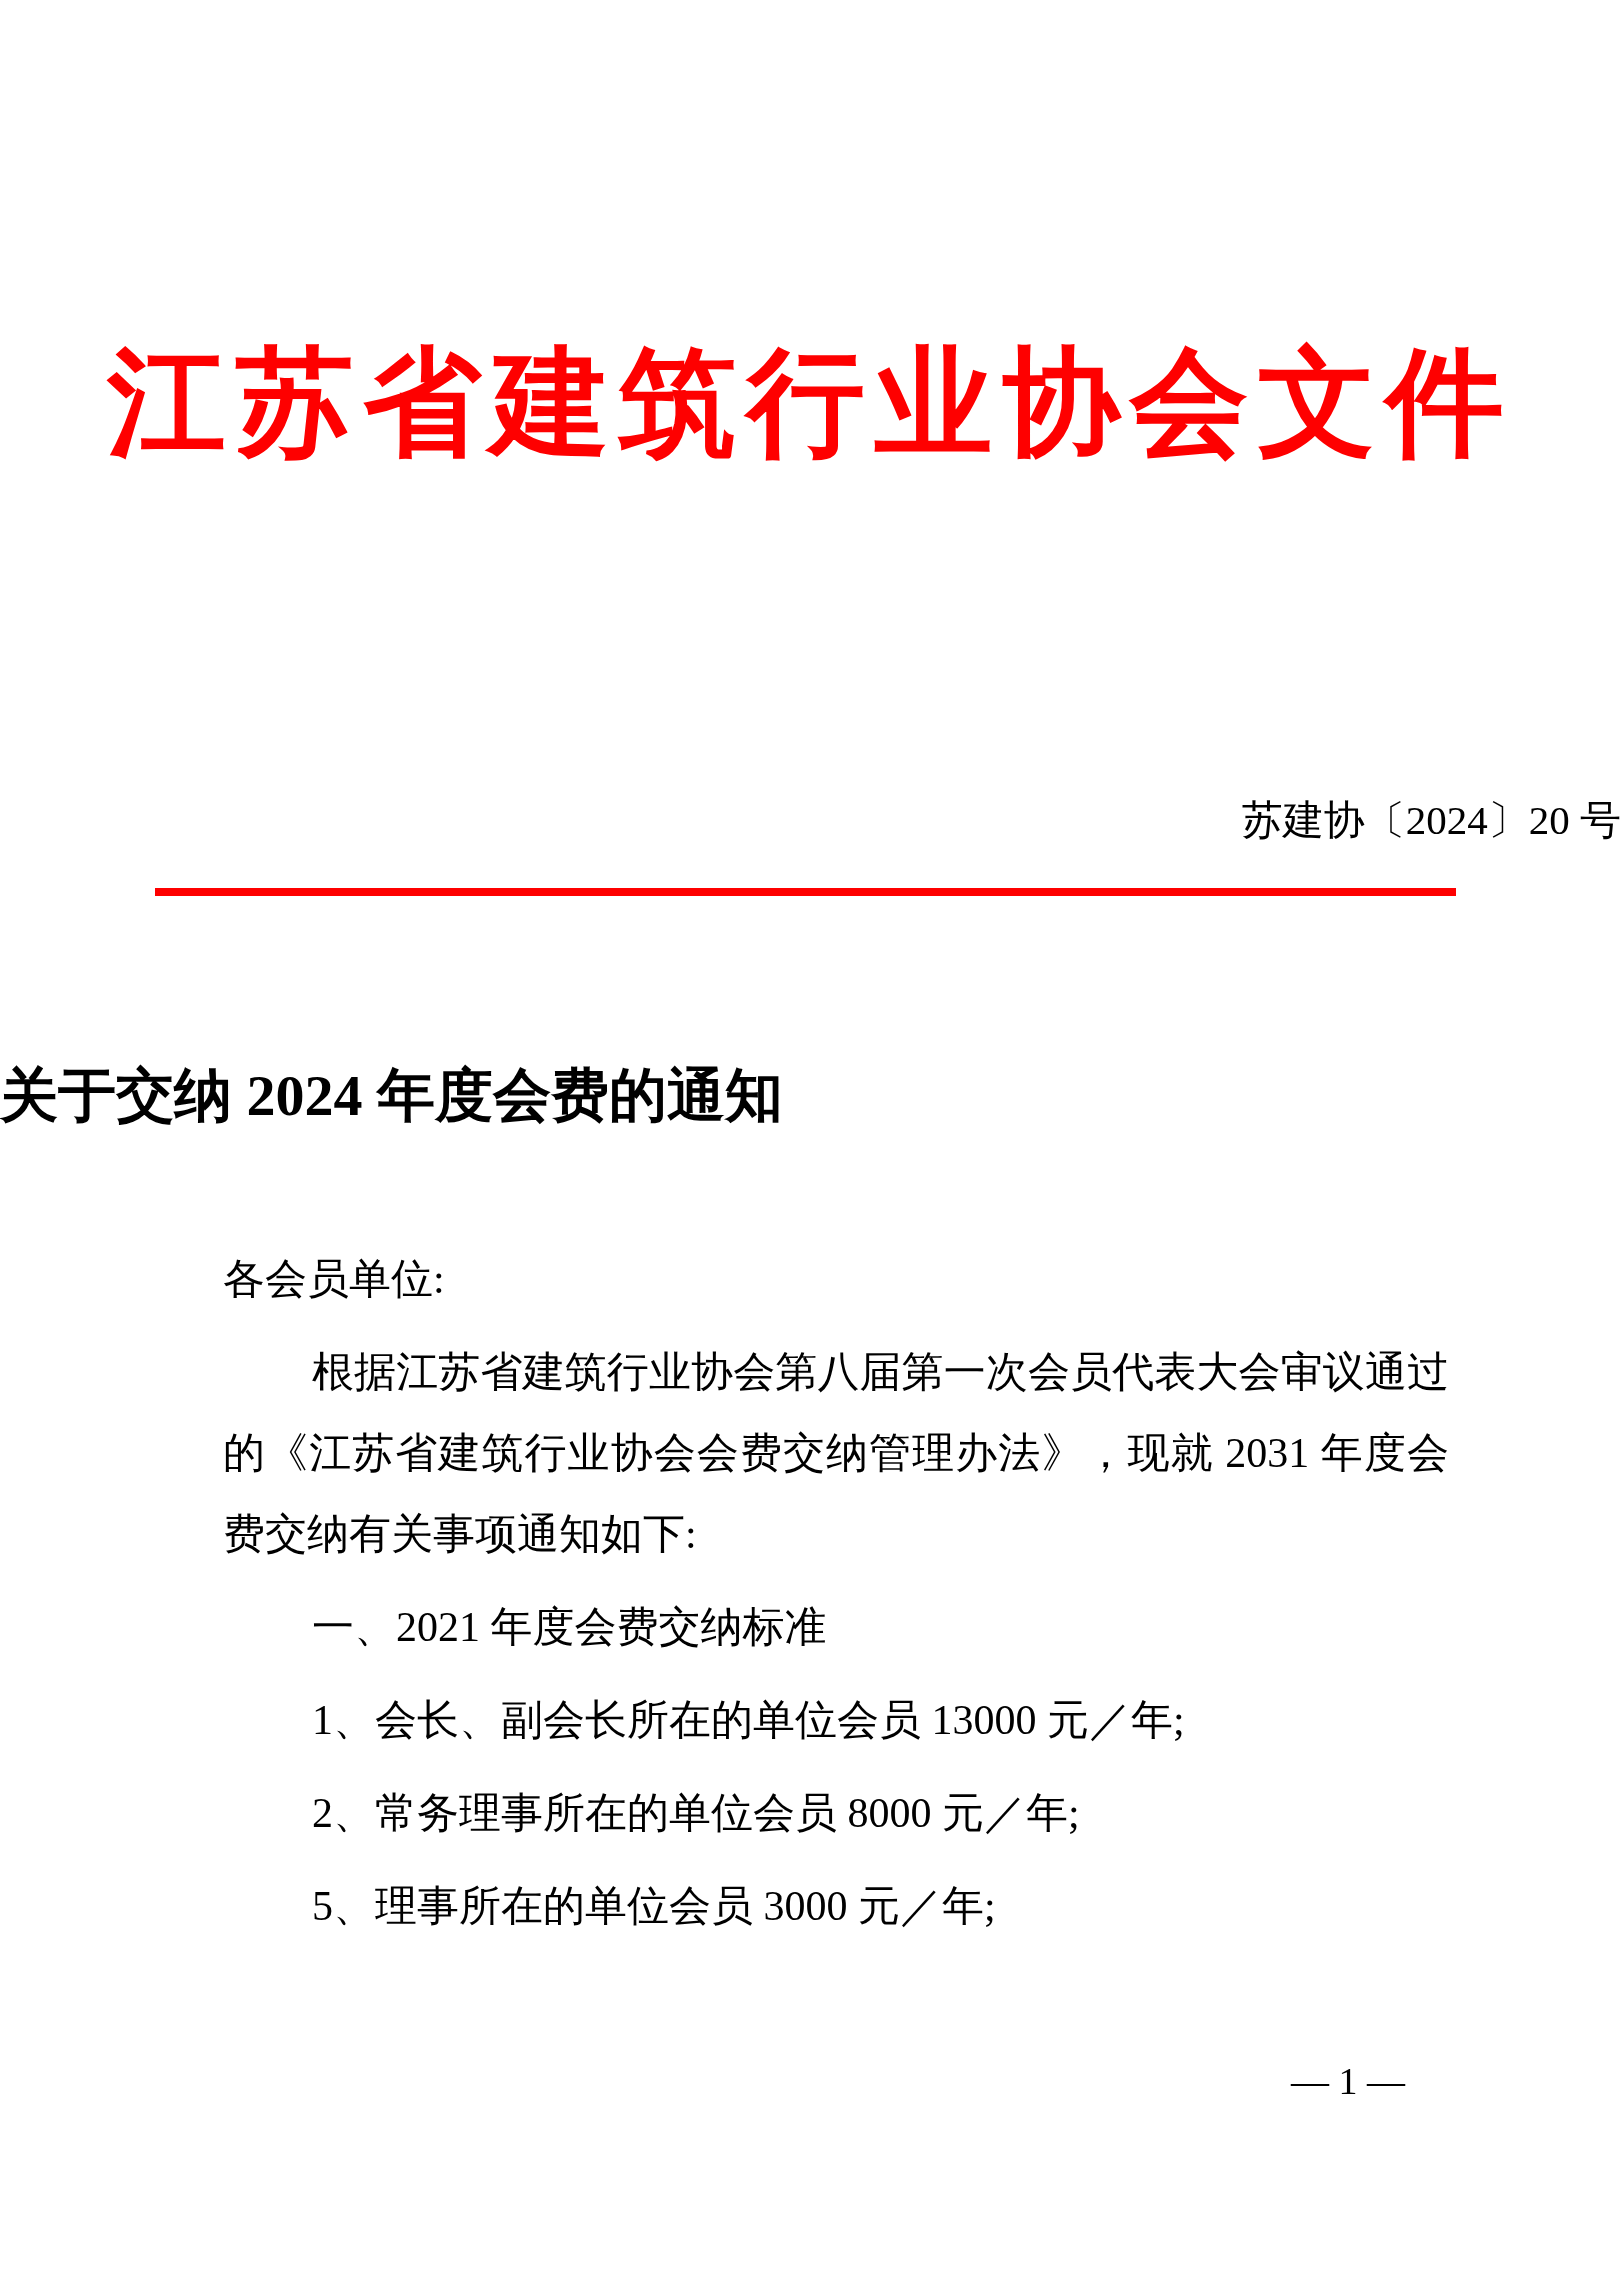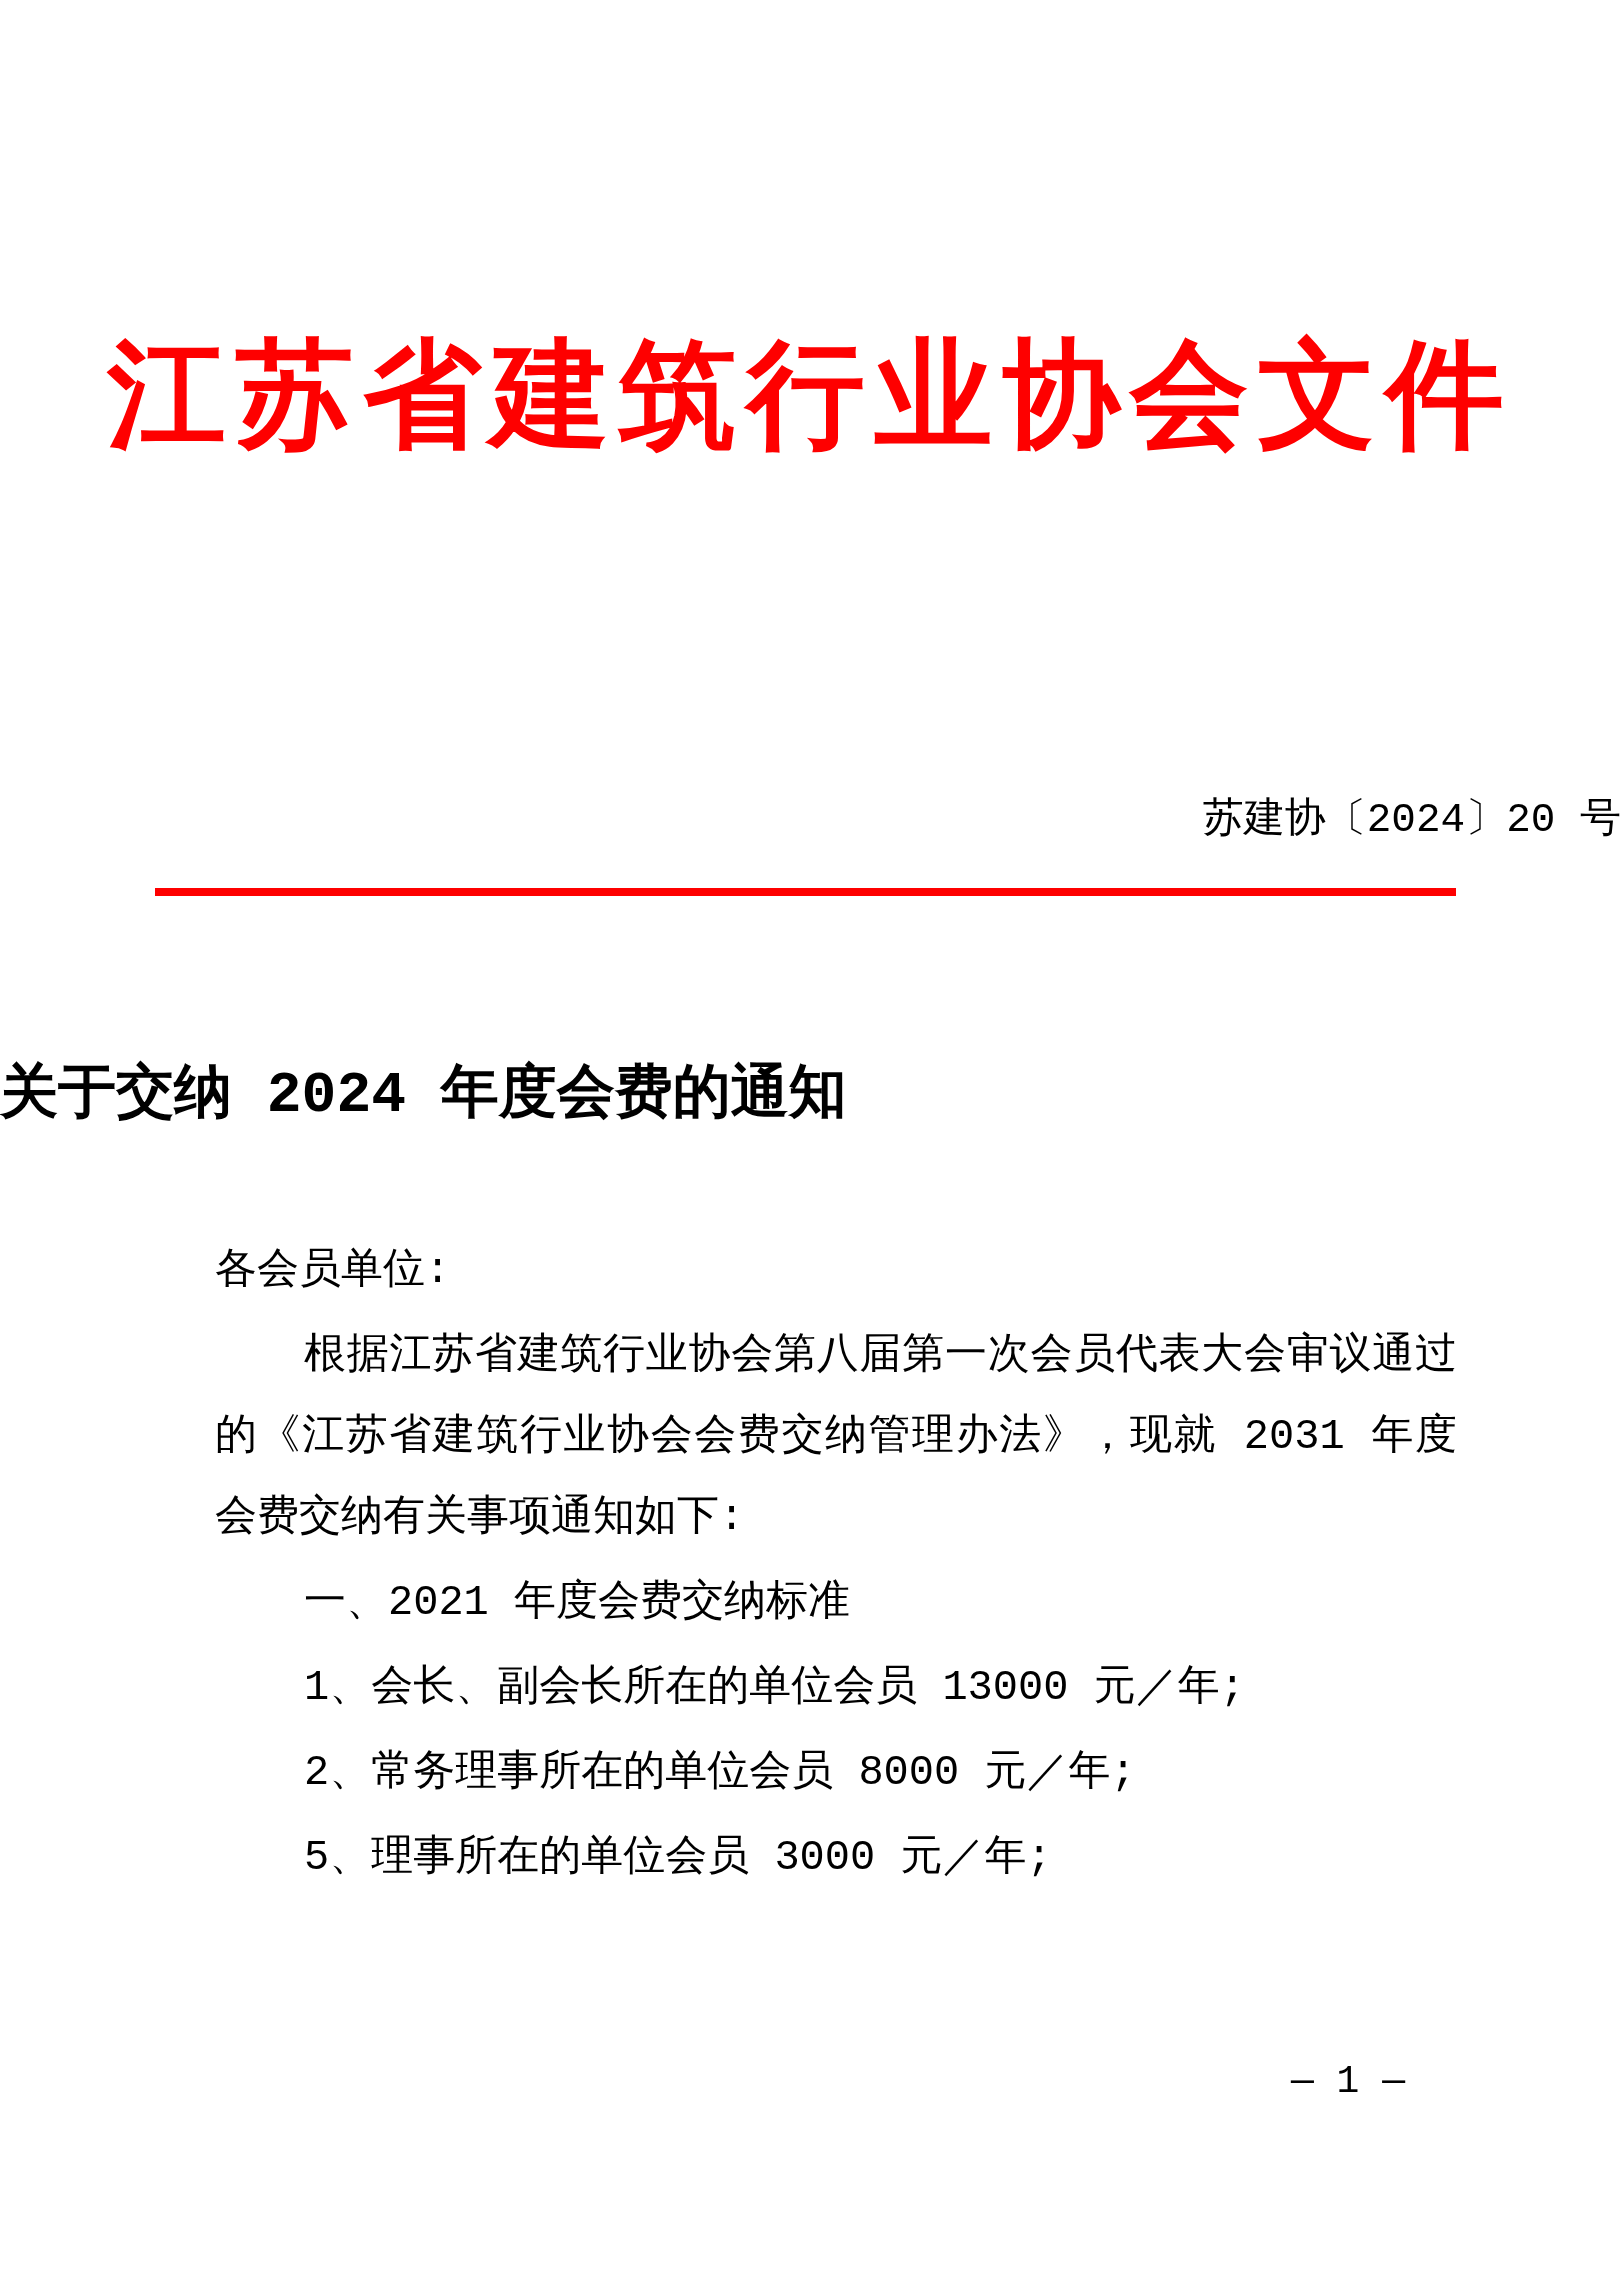--- a/index.html
+++ b/index.html
@@ -7,21 +7,21 @@
     padding: 0;
     background: #ffffff;
   }
   .page {
     position: relative;
     width: 1621px;
     height: 2273px;
     background: #ffffff;
     overflow: hidden;
     color: #000000;
-    font-family: Liberation Mono, monospace;
+    font-family: Liberation Serif, serif;
   }
   .org-title {
     position: absolute;
     top: 345px;
     left: 0;
     width: 100%;
     text-align: center;
     font-size: 118px;
     line-height: 118px;
     font-weight: bold;
@@ -64,21 +64,21 @@
     position: absolute;
     top: 1227px;
     left: 211px;
     width: 1250px;
     font-size: 42px;
     line-height: 81px;
     text-align: justify;
     color: #000000;
   }
   .body-text p {
-    margin: 4px;
+    margin: 12px;
     padding: 0;
   }
   .body-text p.indent {
     text-indent: 89px;
   }
   .page-num {
     position: absolute;
     top: 2060px;
     right: 216px;
     font-size: 38px;

